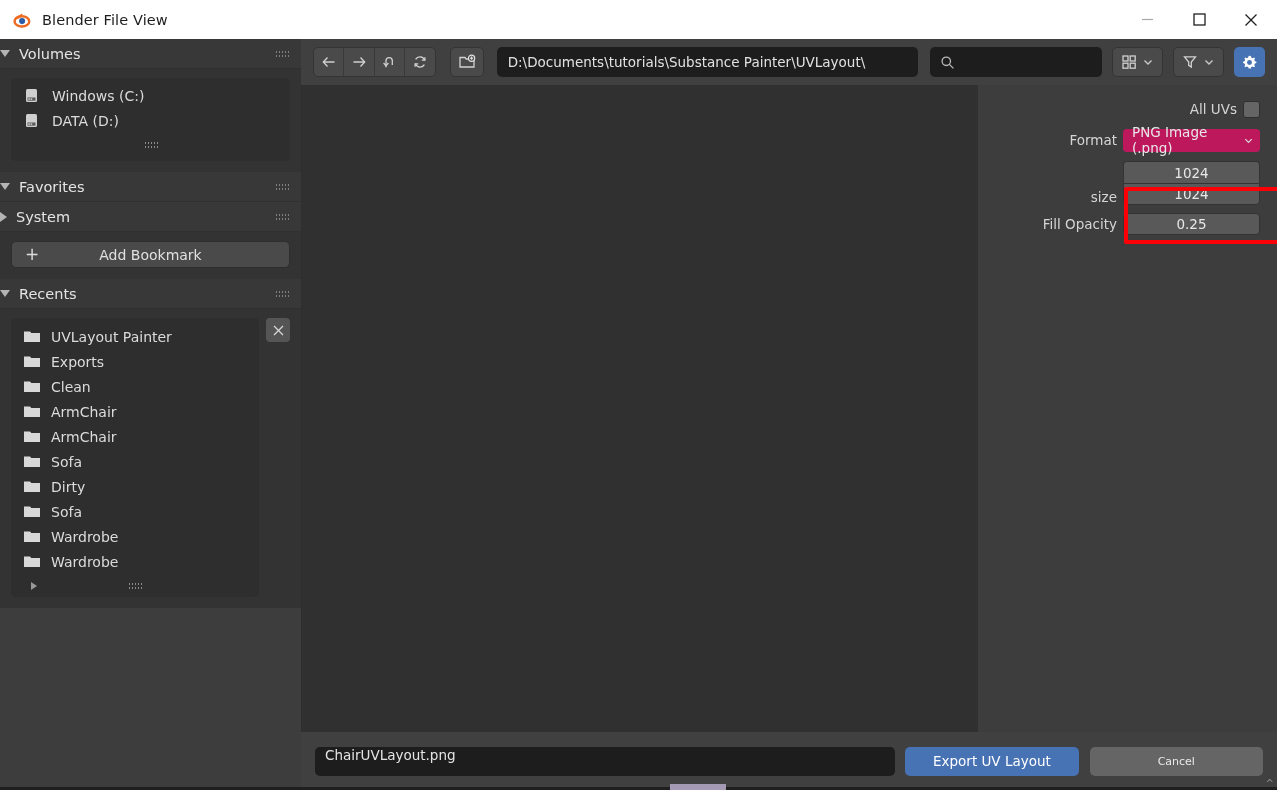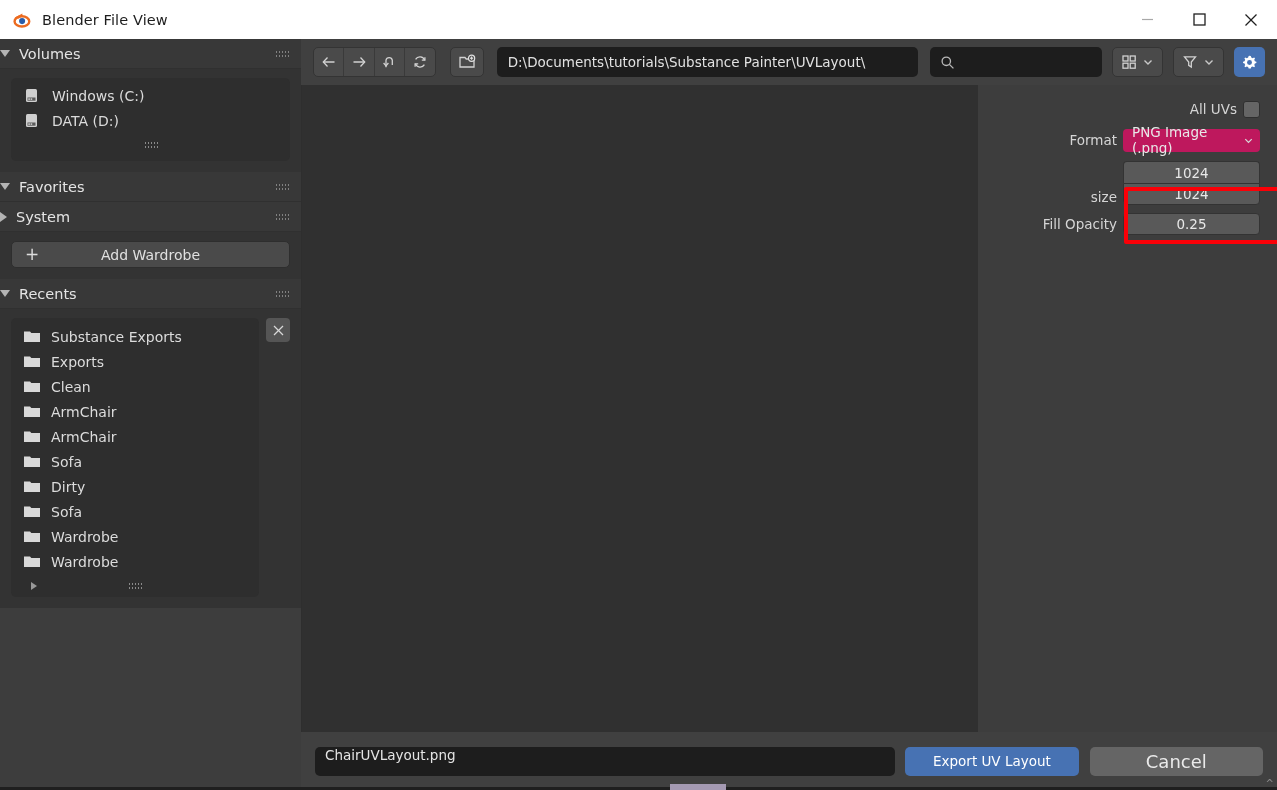--- a/index.html
+++ b/index.html
@@ -155,21 +155,21 @@
   .name-field {
     width: 608px; height: 29px; background: #1d1d1d; border-radius: 5px;
     display: flex; align-items: flex-start; padding: 0 10px; color: #e4e4e4; font-size: 13.5px;
   }
   .primary-btn {
     margin-left: 10px; width: 182px; height: 29px; background: #4772b3; border-radius: 5px;
     display: flex; align-items: center; justify-content: center; color: #ffffff; font-size: 13.5px;
   }
   .secondary-btn {
     margin-left: 11px; width: 182px; height: 29px; background: #656565; border-radius: 5px;
-    display: flex; align-items: center; justify-content: center; color: #eaeaea; font-size: 18px;
+    display: flex; align-items: center; justify-content: center; color: #eaeaea; font-size: 11px;
   }
   .corner-caret { position: absolute; right: 3px; bottom: 1px; color: #8a8a8a; font-size: 10px; }
   .bottom-artifact {
     position: absolute; left: 670px; bottom: 0; width: 56px; height: 6px; background: #a59ab3;
   }
   .bottom-strip { position: absolute; left: 0; bottom: 0; width: 1277px; height: 3px; background: #1f1f1f; }
 </style>
 </head>
 <body>
 
@@ -242,37 +242,37 @@
     </div>
 
     <div class="panel-head">
       <div class="tri right"></div>
       <div class="panel-title">System</div>
       <div class="grip"></div>
     </div>
     <div class="panel-body">
       <div class="bookmark-btn">
         <span class="plus-ic">+</span>
-        <span>Add Wardrobe</span>
+        <span>Add Bookmark</span>
       </div>
     </div>
 
     <div class="panel-head">
       <div class="tri down"></div>
       <div class="panel-title">Recents</div>
       <div class="grip"></div>
     </div>
     <div class="recents-wrap">
       <div class="recents-row">
         <div class="recents-list">
           <div class="folder-row">
             <svg class="folder-icon" viewBox="0 0 16 13">
                 <path d="M0 1.5h6l1.3 1.6H16V12H0z" fill="#d8d8d8"></path>
               </svg>
-            <span>Substance Exports</span>
+            <span>UVLayout Painter</span>
           </div>
           <div class="folder-row">
             <svg class="folder-icon" viewBox="0 0 16 13">
                 <path d="M0 1.5h6l1.3 1.6H16V12H0z" fill="#d8d8d8"></path>
               </svg>
             <span>Exports</span>
           </div>
           <div class="folder-row">
             <svg class="folder-icon" viewBox="0 0 16 13">
                 <path d="M0 1.5h6l1.3 1.6H16V12H0z" fill="#d8d8d8"></path>

